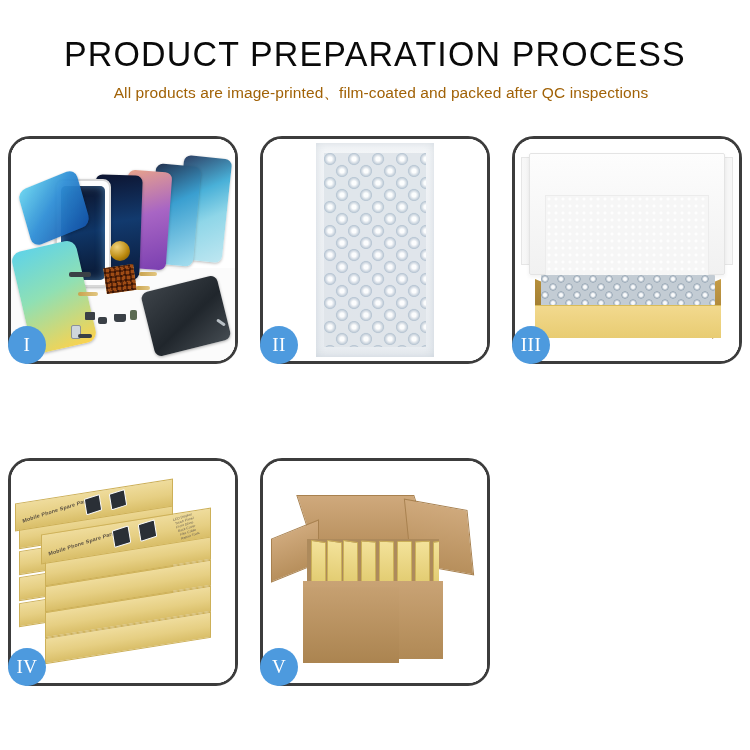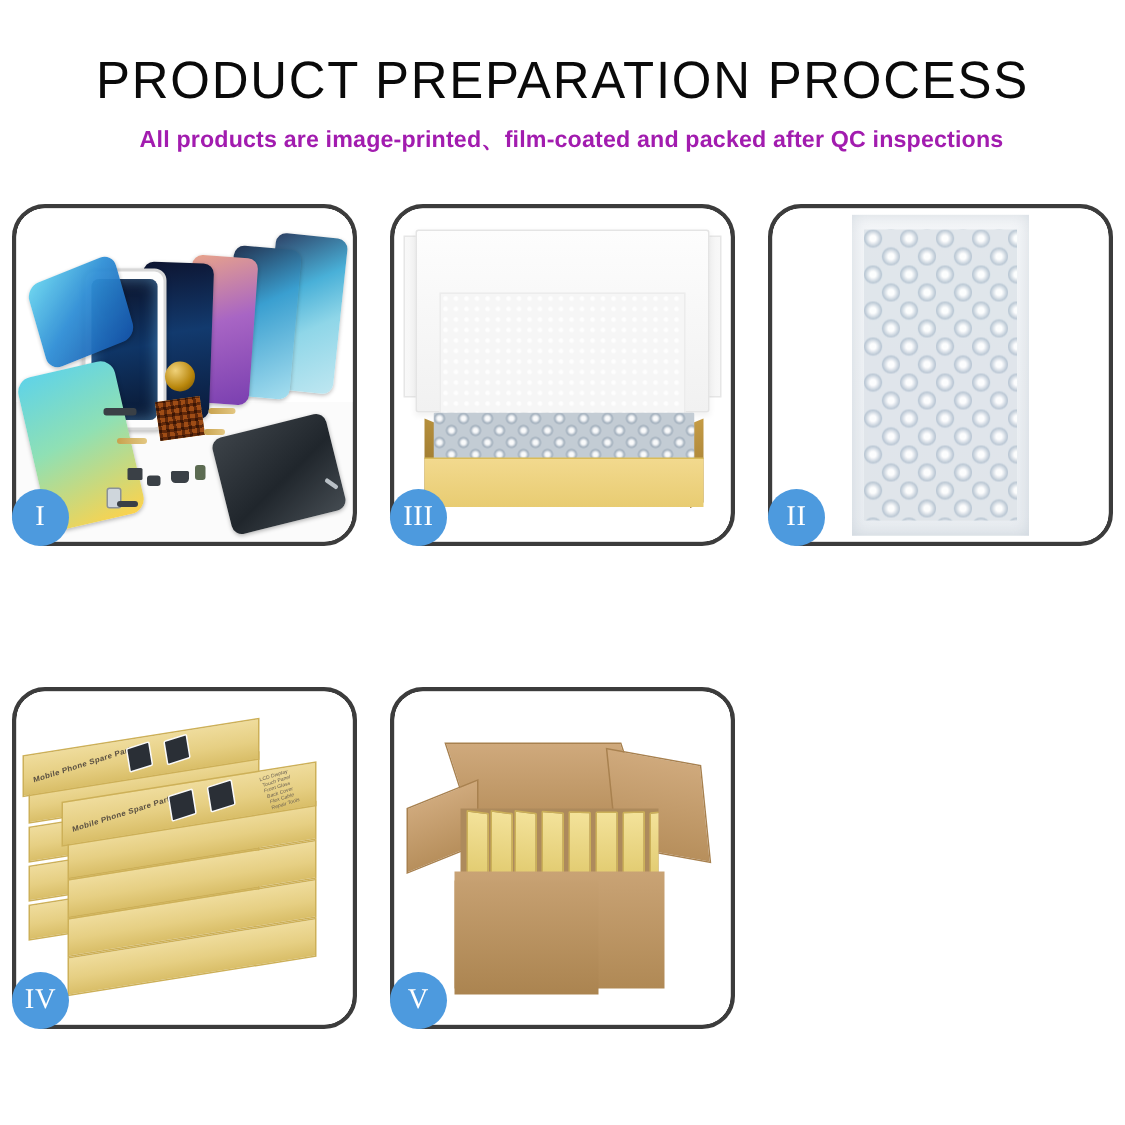--- a/index.html
+++ b/index.html
@@ -28,22 +28,22 @@
     color: #0a0a0a;
     letter-spacing: 1.2px;
     line-height: 40px;
     margin: 0;
     white-space: nowrap;
     transform: scaleX(0.97);
   }
   #page-subtitle {
     font-family: "Liberation Sans", sans-serif;
     font-size: 15.5px;
-    font-weight: 700;
-    color: #a21caf;
+    font-weight: 400;
+    color: #a16207;
     letter-spacing: 0.1px;
     margin: 9px 0 0 12px;
     white-space: nowrap;
   }
 
   
   #panel-grid {
     position: absolute;
     left: 8px;
     top: 136px;
@@ -331,43 +331,43 @@
         <div class="part fl" style="left:56%;top:66%;width:14px;"></div>
         <div class="part" style="left:30%;top:88%;width:14px;height:4px;"></div>
         <div class="part" style="right:4%;top:82%;width:10px;height:3px;background:#b9c0c6;transform:rotate(35deg);"></div>
       </div>
     </div>
     <div class="badge">I</div>
   </div>
 
   <div class="panel">
     <div class="panel-clip">
+      <div class="scene-bubble">
+        <div class="bubble-sheet">
+          <div class="bubble-inner"></div>
+        </div>
+      </div>
+    </div>
+    <div class="badge">II</div>
+  </div>
+
+  <div class="panel">
+    <div class="panel-clip">
       <div class="scene-openbox">
         <div class="ob-flapL"></div>
         <div class="ob-flapR"></div>
         <div class="ob-lid"></div>
         <div class="ob-foam"></div>
         <div class="ob-side-l"></div>
         <div class="ob-side-r"></div>
         <div class="ob-bubble"></div>
         <div class="ob-front"></div>
       </div>
     </div>
     <div class="badge">III</div>
-  </div>
-
-  <div class="panel">
-    <div class="panel-clip">
-      <div class="scene-bubble">
-        <div class="bubble-sheet">
-          <div class="bubble-inner"></div>
-        </div>
-      </div>
-    </div>
-    <div class="badge">II</div>
   </div>
 
   <div class="panel">
     <div class="panel-clip">
       <div class="scene-stack">
 
         <div class="sbox" style="left:8px;  top:52px;  width:152px; height:22px; transform:skewY(-9deg);"></div>
         <div class="sbox" style="left:8px;  top:78px;  width:152px; height:22px; transform:skewY(-9deg);"></div>
         <div class="sbox" style="left:8px;  top:104px; width:152px; height:22px; transform:skewY(-9deg);"></div>
         <div class="sbox" style="left:8px;  top:130px; width:152px; height:22px; transform:skewY(-9deg);"></div>

